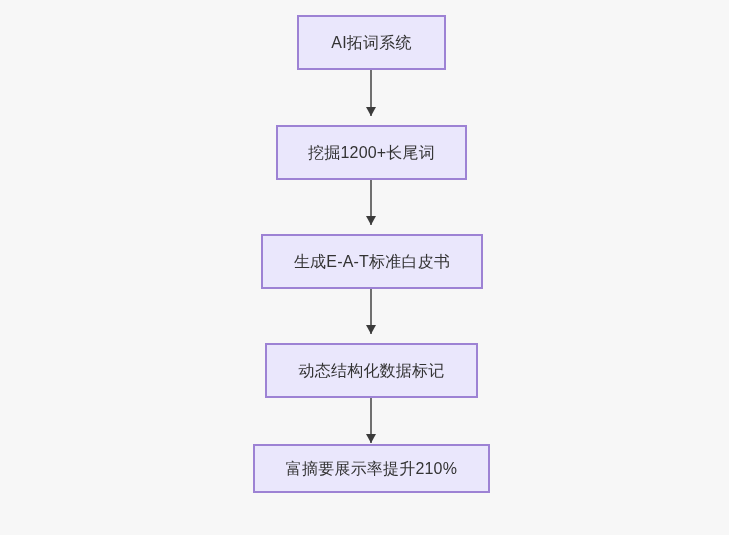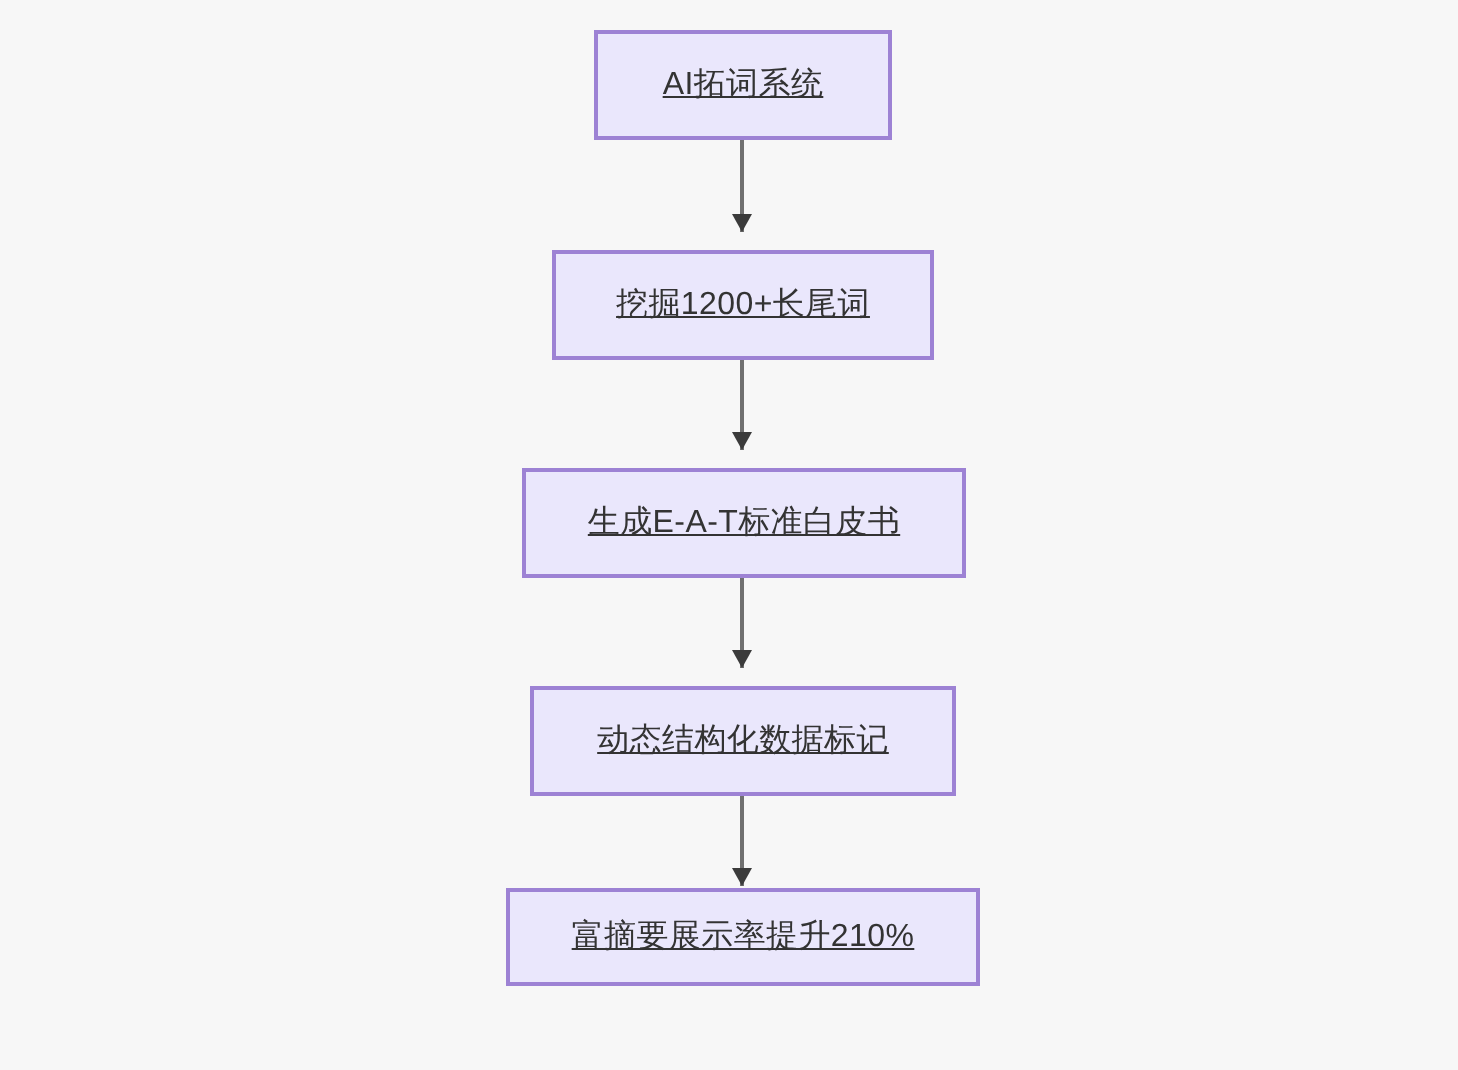--- a/index.html
+++ b/index.html
@@ -27,21 +27,20 @@
     border-radius: 0;
     display: flex;
     align-items: center;
     justify-content: center;
     color: #333333;
     font-size: 16px;
     line-height: 1.2;
     letter-spacing: 0.2px;
     white-space: nowrap;
     text-align: center;
-    text-decoration: underline;
   }
   .node-label {
     display: block;
   }
   .edge {
     position: absolute;
     width: 2px;
     background: #707070;
     transform: translateX(-1px);
   }

